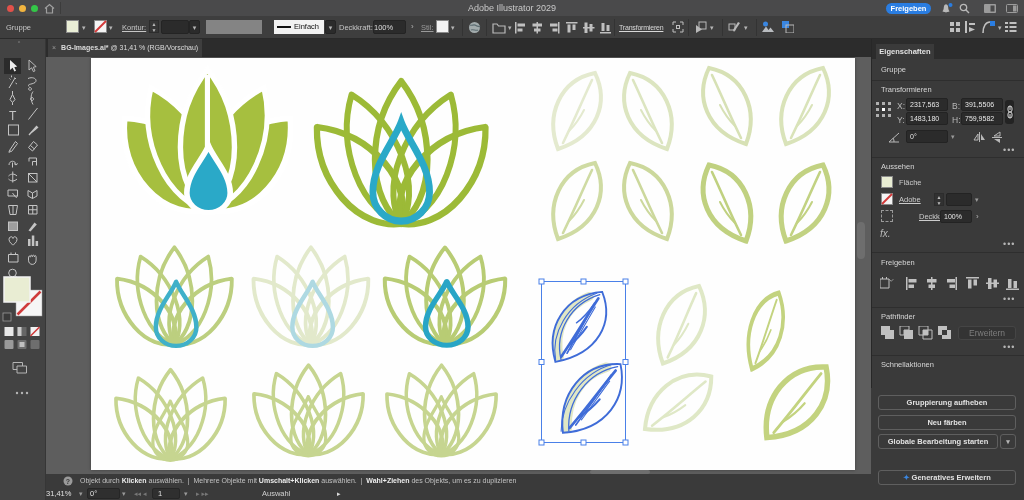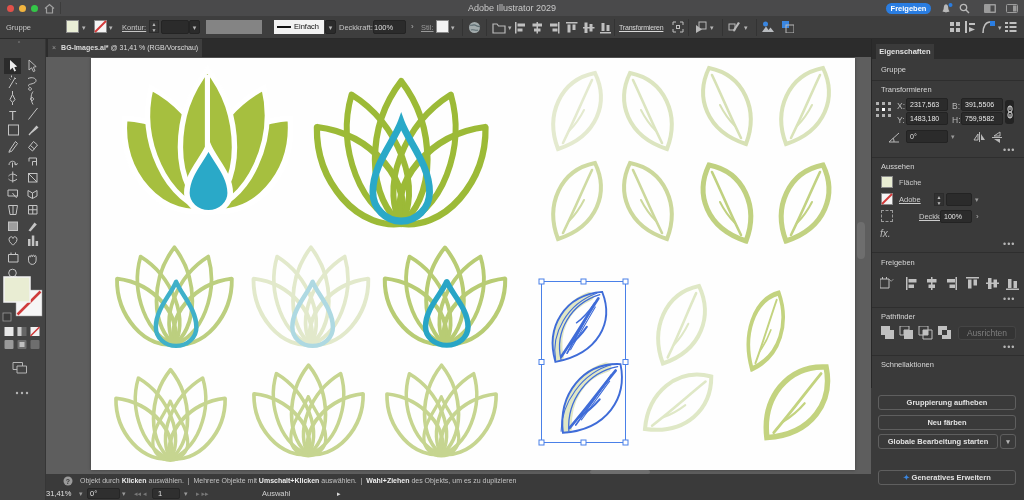--- a/index.html
+++ b/index.html
@@ -591,21 +591,21 @@
           <path d="M0 0 h9 v9 h-9 Z" fill="none" stroke="#c0c0c0"></path>
           <path d="M4 4 h9 v9 h-9 Z" fill="none" stroke="#c0c0c0"></path>
           <rect x="4" y="4" width="5" height="5"></rect>
         </g>
       <g transform="translate(57,0)">
           <path d="M0 0 h9 v4 h-5 v5 h-4 Z"></path>
           <path d="M13 13 h-9 v-4 h5 v-5 h4 Z"></path>
         </g>
     </g>
   </svg>
-  <div class="abs" style="left:86px;top:287px;width:58px;height:14px;background:#343434;border:1px solid #454545;border-radius:3px;color:#7e7e7e;font-size:8.5px;text-align:center;line-height:13px;">Ausrichten</div>
+  <div class="abs" style="left:86px;top:287px;width:58px;height:14px;background:#343434;border:1px solid #454545;border-radius:3px;color:#7e7e7e;font-size:8.5px;text-align:center;line-height:13px;">Erweitern</div>
   <div class="dots" style="left:131px;top:303px;">•••</div>
   <div class="psep" style="top:316px;"></div>
   <div class="phead" style="top:321px;">Schnellaktionen</div>
   <div class="qbtn" style="top:356px;">Gruppierung aufheben</div>
   <div class="qbtn" style="top:376px;">Neu färben</div>
   <div class="qbtn" style="top:395px;width:120px;">Globale Bearbeitung starten</div>
   <div class="qbtn" style="top:395px;left:128px;width:16px;color:#b5b5b5;font-size:7px;">▾</div>
   <div class="qbtn" style="top:431px;"><span style="color:#3a86e0;">✦</span> Generatives Erweitern</div>
 </div>
 

